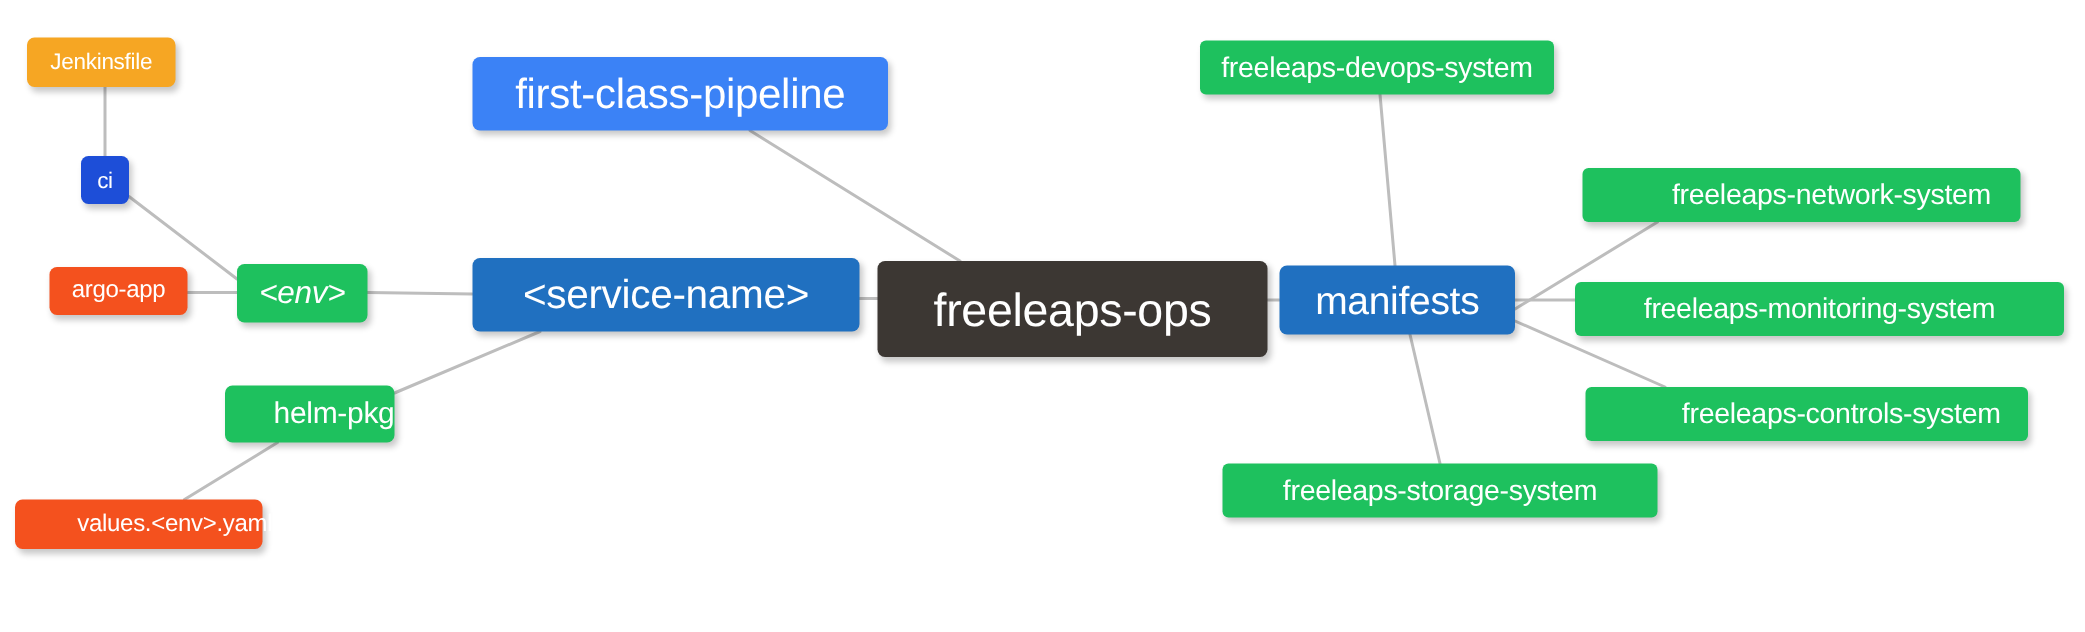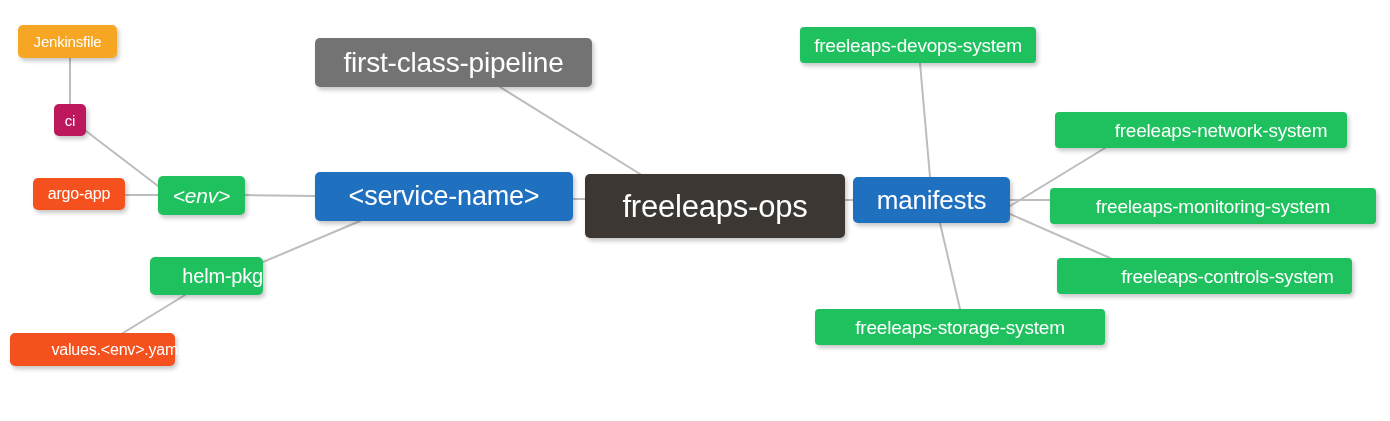--- a/index.html
+++ b/index.html
@@ -63,36 +63,36 @@
       <line x1="1010" y1="206" x2="1105" y2="148" stroke="#bdbdbd" stroke-width="2" stroke-linecap="round"></line>
       <line x1="1010" y1="200" x2="1050" y2="200" stroke="#bdbdbd" stroke-width="2" stroke-linecap="round"></line>
       <line x1="1010" y1="214" x2="1110" y2="258" stroke="#bdbdbd" stroke-width="2" stroke-linecap="round"></line>
       <line x1="940" y1="223" x2="960" y2="309" stroke="#bdbdbd" stroke-width="2" stroke-linecap="round"></line>
     </svg>
 
   <div id="node-layer">
       <div class="node" style="left: 18px; top: 25px; width: 99px; height: 33px; background: rgb(246, 166, 35); border-radius: 5px; font-size: 15px;">
         <span class="node-label">Jenkinsfile</span>
       </div>
-      <div class="node" style="left: 54px; top: 104px; width: 32px; height: 32px; background: #be185d; border-radius: 5px; font-size: 15px;">
+      <div class="node" style="left: 54px; top: 104px; width: 32px; height: 32px; background: #1d4ed8; border-radius: 5px; font-size: 15px;">
         <span class="node-label">ci</span>
       </div>
       <div class="node" style="left: 33px; top: 178px; width: 92px; height: 32px; background: rgb(244, 81, 30); border-radius: 5px; font-size: 16px;">
         <span class="node-label">argo-app</span>
       </div>
       <div class="node" style="left: 158px; top: 176px; width: 87px; height: 39px; background: rgb(30, 193, 94); border-radius: 5px; font-size: 21px; font-style: italic;">
         <span class="node-label">&lt;env&gt;</span>
       </div>
       <div class="node" style="left: 150px; top: 257px; width: 113px; height: 38px; background: rgb(30, 193, 94); border-radius: 5px; font-size: 20px; justify-content: flex-end;">
         <span class="node-label">helm-pkg</span>
       </div>
       <div class="node" style="left: 10px; top: 333px; width: 165px; height: 33px; background: rgb(244, 81, 30); border-radius: 5px; font-size: 16px; padding-left: 48px;">
         <span class="node-label">values.&lt;env&gt;.yaml</span>
       </div>
-      <div class="node" style="left: 315px; top: 38px; width: 277px; height: 49px; background: #737373; border-radius: 5px; font-size: 28px;">
+      <div class="node" style="left: 315px; top: 38px; width: 277px; height: 49px; background: #3b82f6; border-radius: 5px; font-size: 28px;">
         <span class="node-label">first-class-pipeline</span>
       </div>
       <div class="node" style="left: 315px; top: 172px; width: 258px; height: 49px; background: rgb(32, 112, 192); border-radius: 5px; font-size: 27px;">
         <span class="node-label">&lt;service-name&gt;</span>
       </div>
       <div class="node" style="left: 585px; top: 174px; width: 260px; height: 64px; background: rgb(60, 55, 51); border-radius: 5px; font-size: 31px;">
         <span class="node-label">freeleaps-ops</span>
       </div>
       <div class="node" style="left: 853px; top: 177px; width: 157px; height: 46px; background: rgb(32, 112, 192); border-radius: 5px; font-size: 26px;">
         <span class="node-label">manifests</span>

